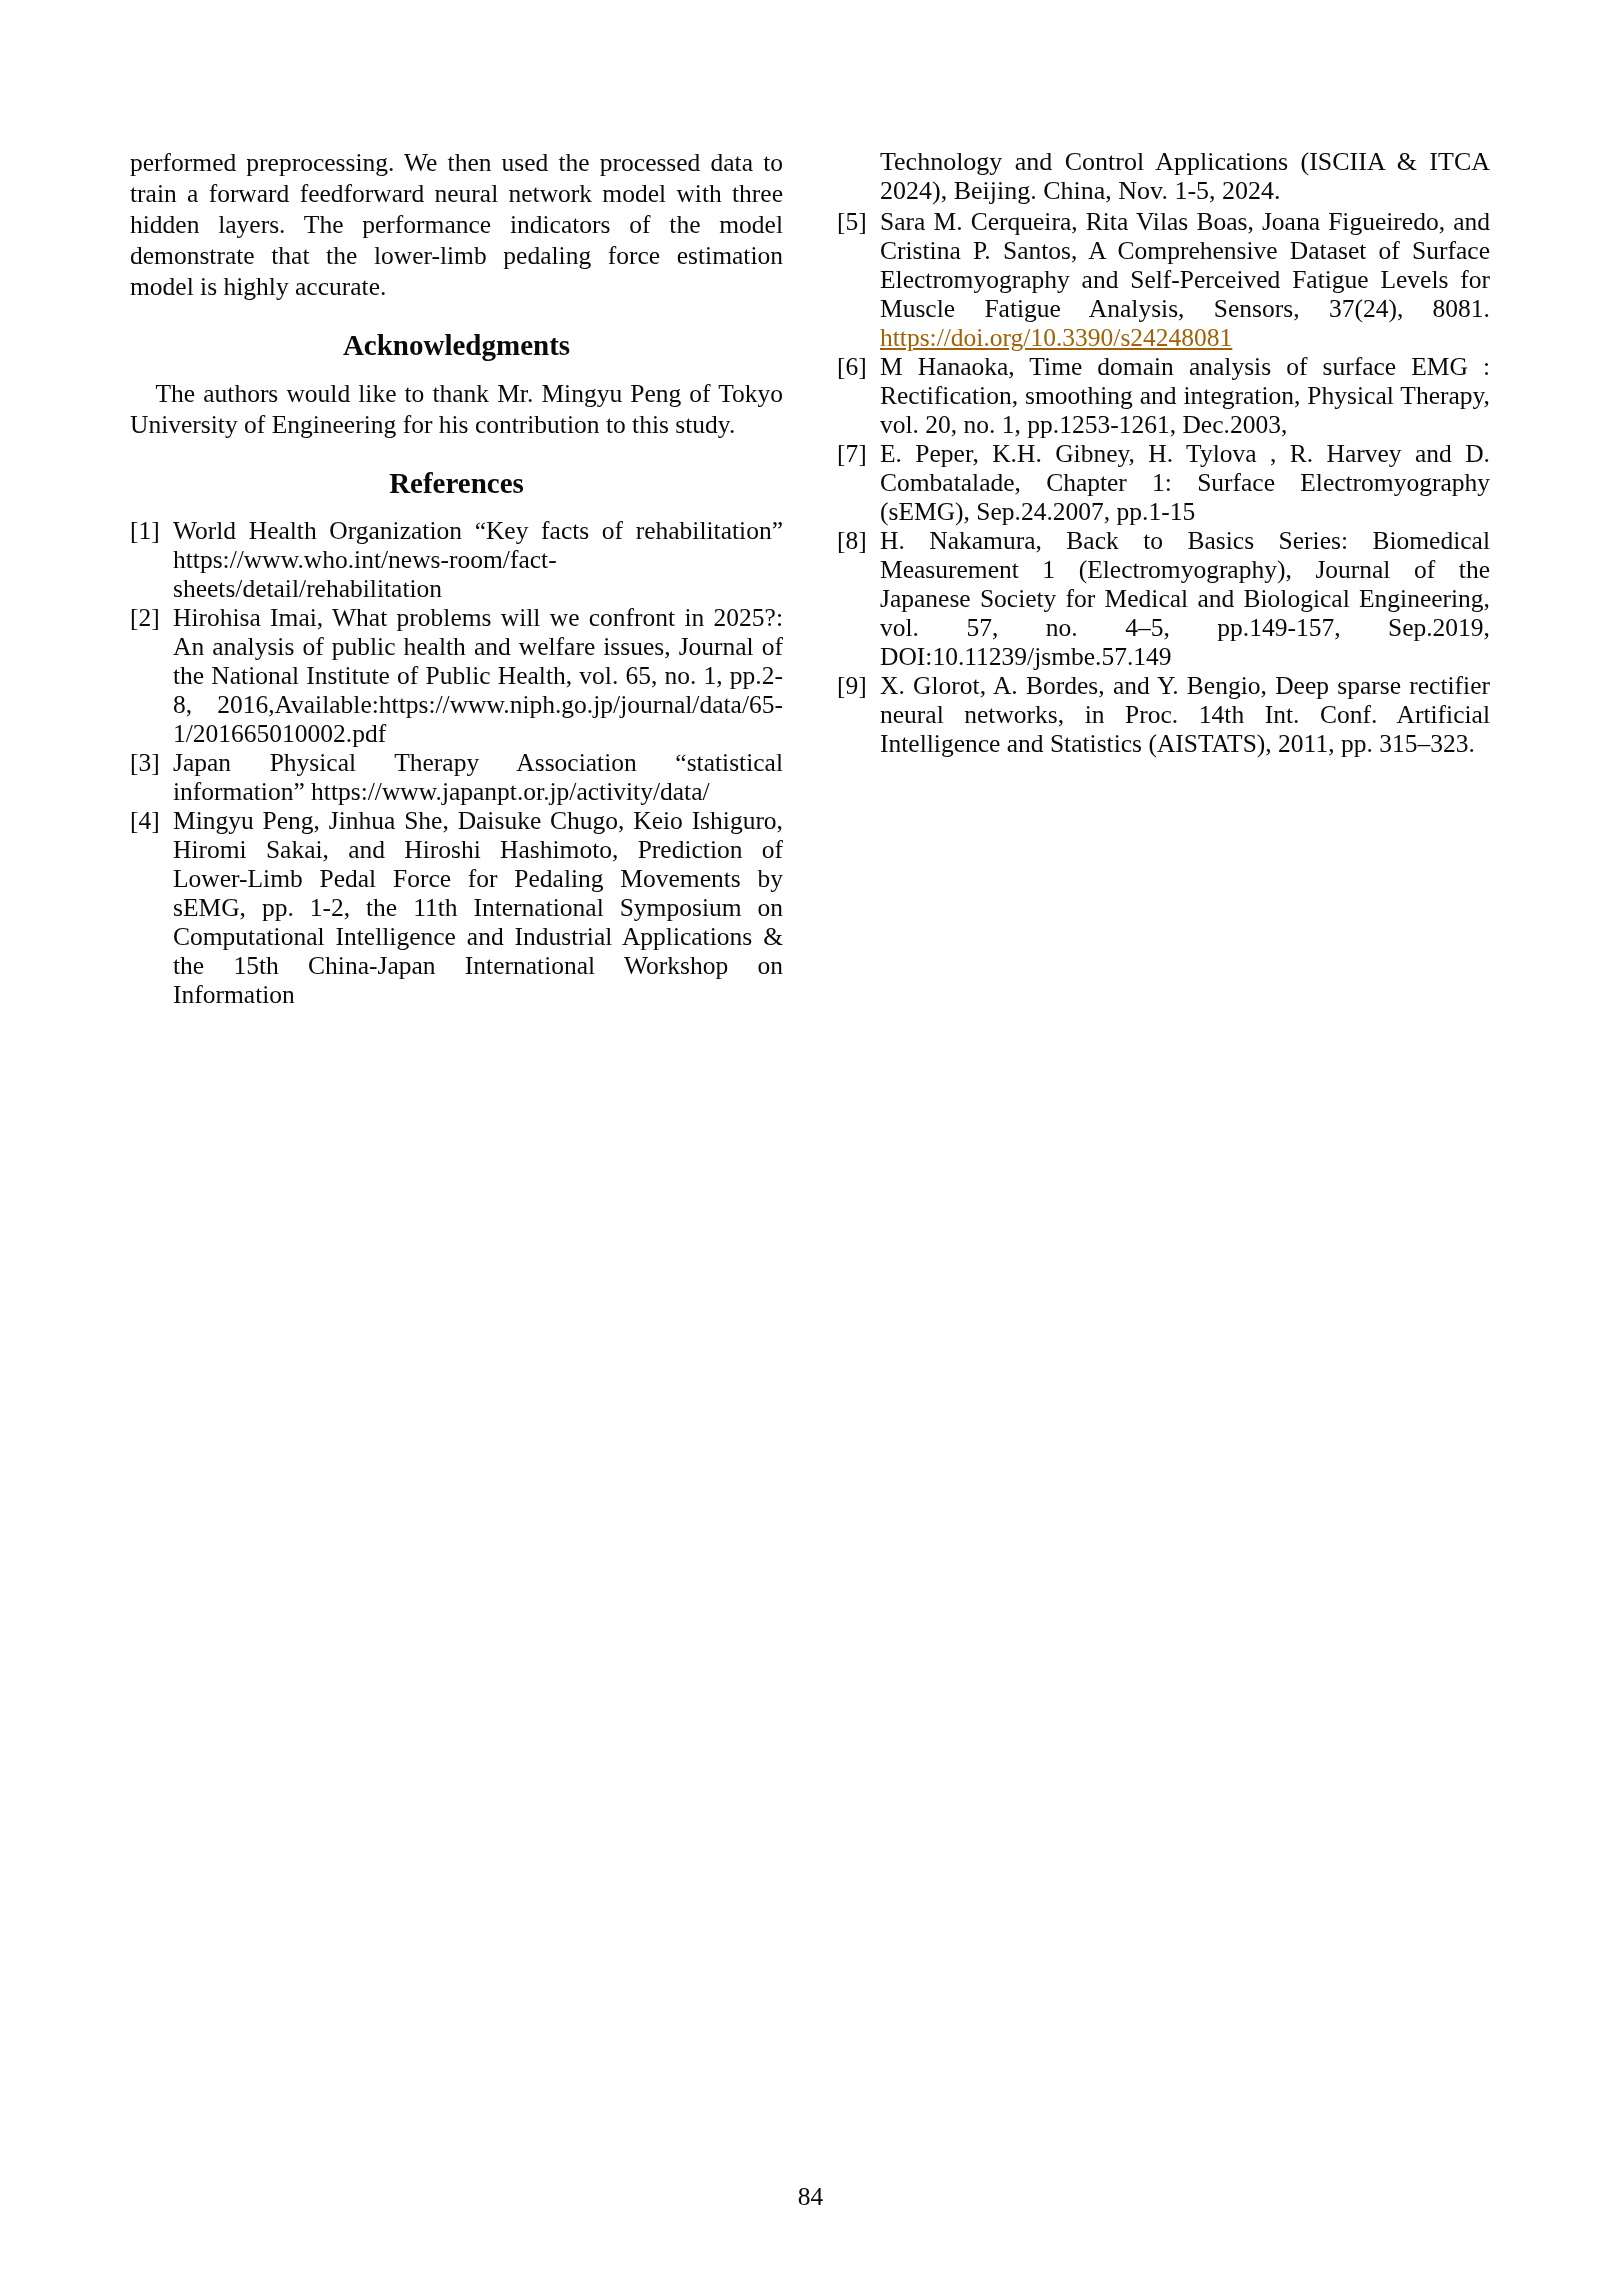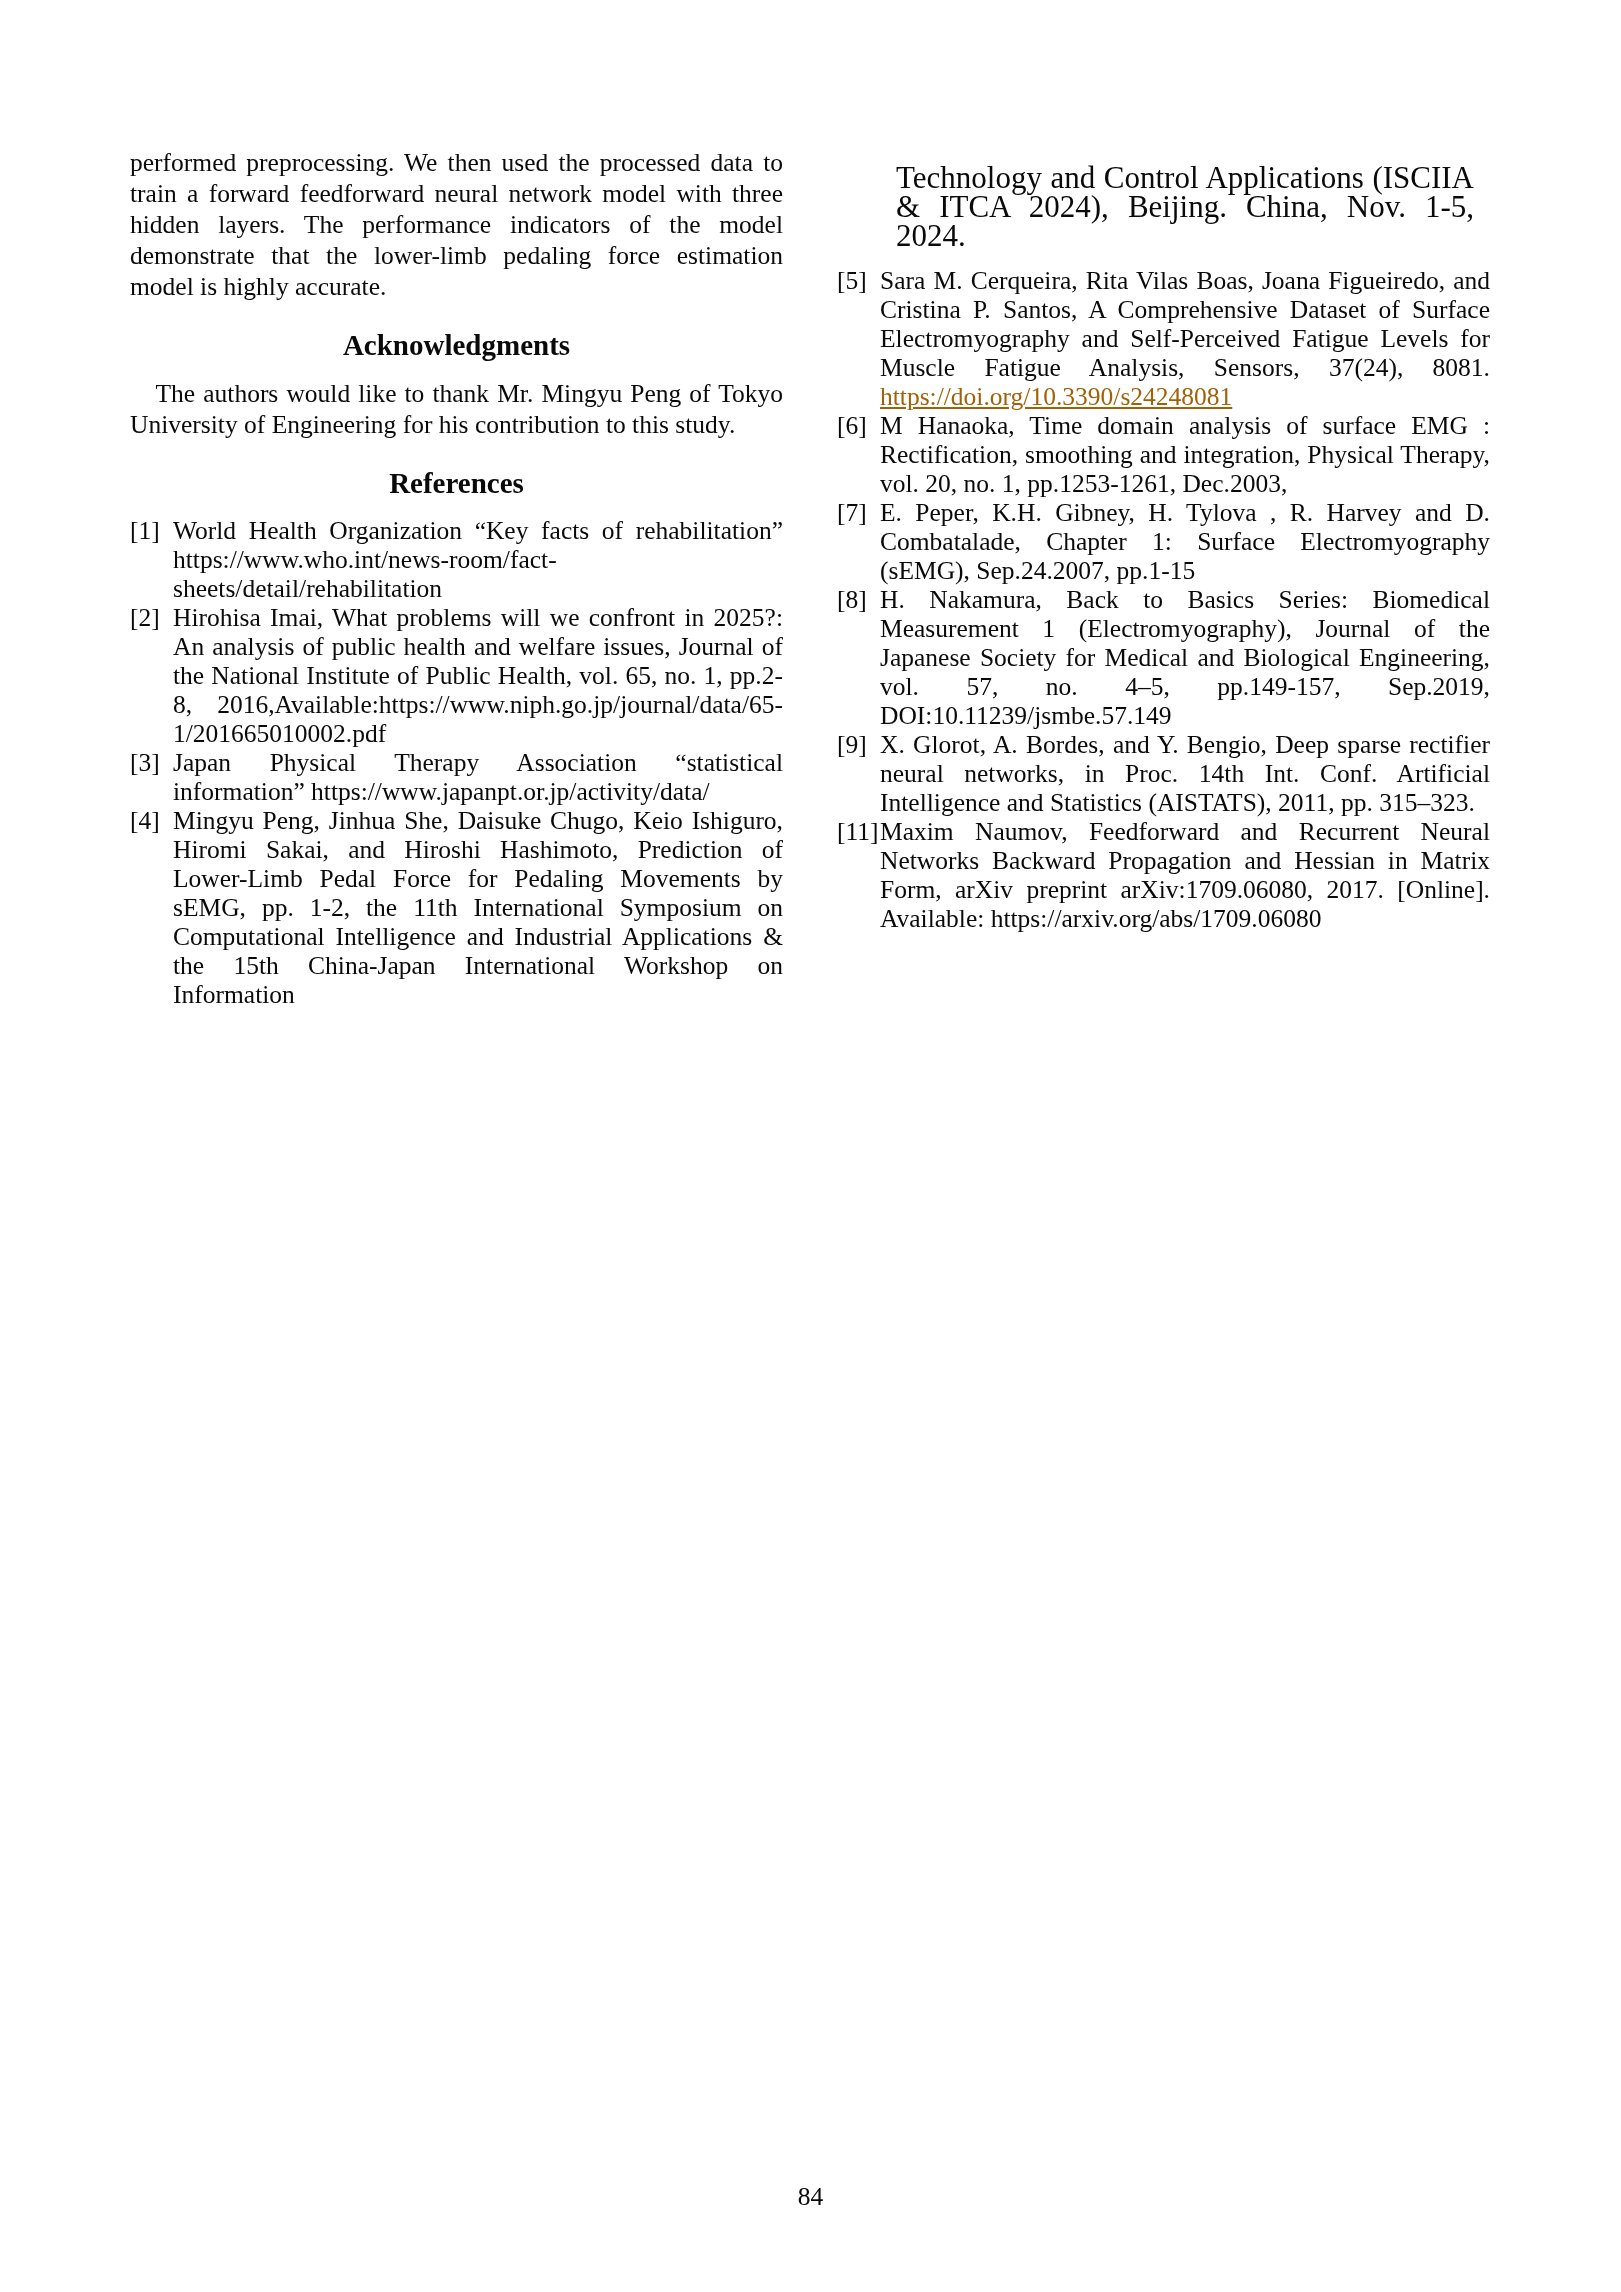--- a/index.html
+++ b/index.html
@@ -44,25 +44,25 @@
   }
   .ref-item.continues { text-align-last: justify; }
   .ref-label {
     position: absolute;
     left: 0;
     top: 0;
     white-space: nowrap;
   }
   .ref-continuation {
     padding-left: 43px;
-    font-size: 31px;
+    font-size: 26px;
     line-height: 29px;
     text-align: justify;
     overflow-wrap: break-word;
-    margin: 16px;
+    margin: 0;
   }
   .ref-link {
     color: #a16207;
     text-decoration: underline;
     overflow-wrap: break-word;
   }
   .page-number {
     position: absolute;
     left: 0;
     bottom: 82px;
@@ -125,24 +125,20 @@
           <span>E. Peper, K.H. Gibney, H. Tylova , R. Harvey and D. Combatalade, Chapter 1: Surface Electromyography (sEMG), Sep.24.2007, pp.1-15</span>
         </div>
         <div class="ref-item">
           <span class="ref-label">[8]</span>
           <span>H. Nakamura, Back to Basics Series: Biomedical Measurement 1 (Electromyography), Journal of the Japanese Society for Medical and Biological Engineering, vol. 57, no. 4–5, pp.149-157, Sep.2019, DOI:10.11239/jsmbe.57.149</span>
         </div>
         <div class="ref-item">
           <span class="ref-label">[9]</span>
           <span>X. Glorot, A. Bordes, and Y. Bengio, Deep sparse rectifier neural networks, in Proc. 14th Int. Conf. Artificial Intelligence and Statistics (AISTATS), 2011, pp. 315–323.</span>
         </div>
-        <div class="ref-item">
-          <span class="ref-label">[11]</span>
-          <span>Maxim Naumov, Feedforward and Recurrent Neural Networks Backward Propagation and Hessian in Matrix Form, arXiv preprint arXiv:1709.06080, 2017. [Online]. Available: https://arxiv.org/abs/1709.06080</span>
-        </div>
       </div>
     </div>
 
   </div>
 
   <div class="page-number">84</div>
 </div>
 
 
 </body></html>

